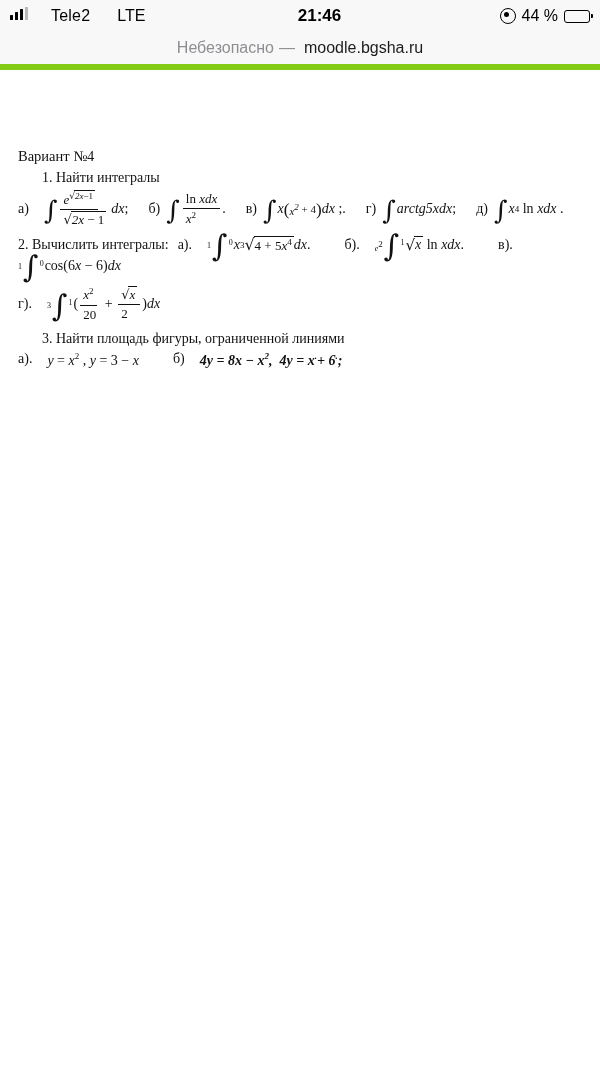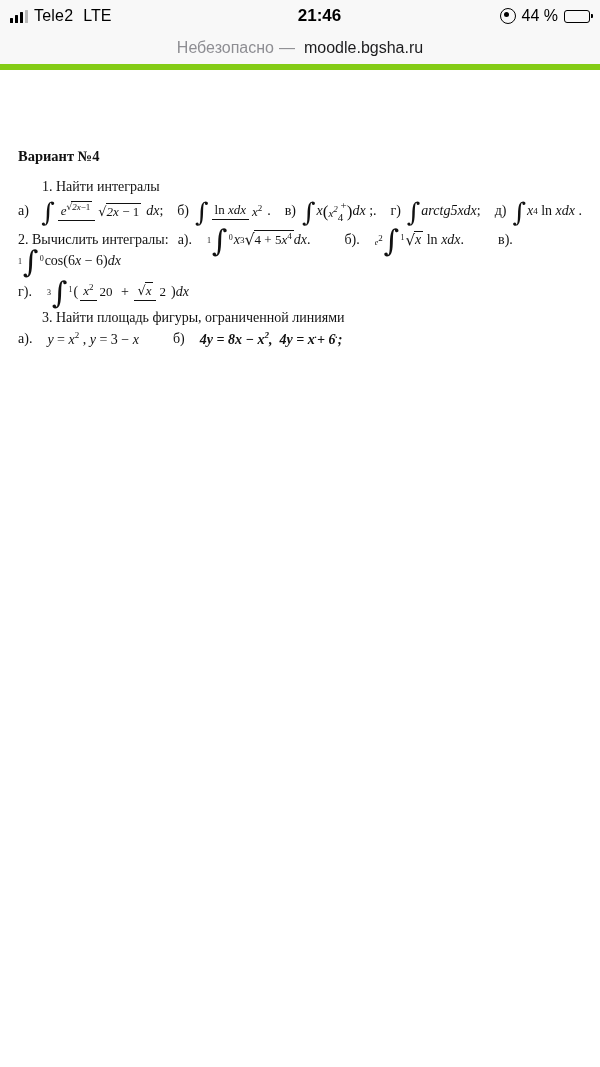--- a/index.html
+++ b/index.html
@@ -22,22 +22,21 @@
     display: flex;
     align-items: center;
     padding: 0 10px;
     box-sizing: border-box;
     font-size: 17px;
     color: #000;
     position: relative;
   }
   .status-left {
     display: flex;
-    align-items: center;
-    gap: 6px;
+    gap: 23px;
     flex: 0 0 auto;
   }
   .signal-bars {
     display: flex;
     align-items: flex-end;
     gap: 2px;
     height: 13px;
   }
   .signal-bars i {
     display: block;
@@ -131,22 +130,22 @@
     position: relative;
     height: calc(1067px - 65px);
   }
   .doc {
     padding: 78px 18px 0 18px;
     color: #111;
     font-family: "Liberation Serif", serif;
   }
   .variant-title {
     font-size: 14.5px;
-    font-weight: bold;
-    margin-bottom: 14px;
+    font-weight: normal;
+    margin-bottom: 5px;
   }
   .task-line {
     font-size: 14px;
     margin-bottom: 3px;
     margin-left: 24px;
   }
   .math-row {
     display: flex;
     align-items: center;
     font-family: "Liberation Serif", serif;
@@ -163,22 +162,22 @@
     position: relative;
     top: 1px;
     margin-right: 1px;
   }
   .intsym.big {
     font-size: 30px;
   }
   
   .frac {
     display: inline-flex;
-    flex-direction: row;
-    align-items: center;
+    flex-direction: column;
+    align-items: flex-start;
     vertical-align: middle;
     margin: 0 2px;
     font-size: 13px;
   }
   .frac .num {
     padding: 0 3px 1px 3px;
     border-bottom: 1px solid #111;
     white-space: nowrap;
   }
   .frac .den {

